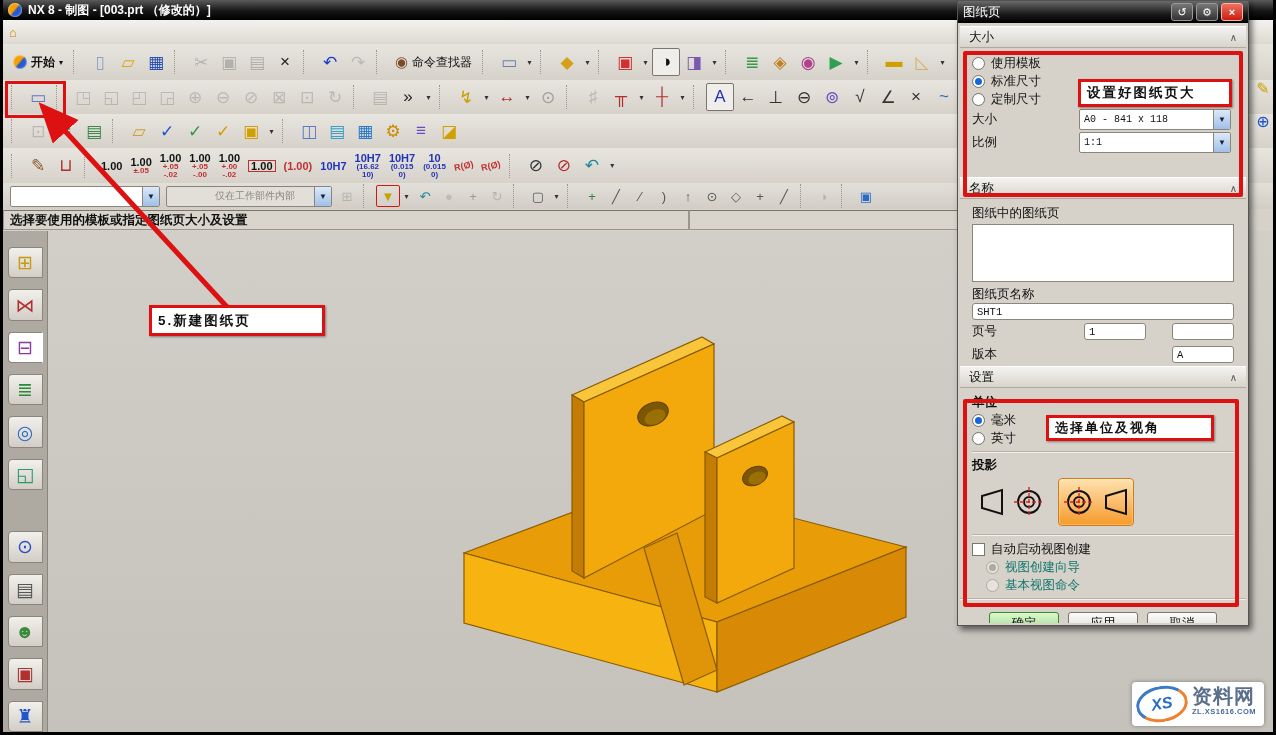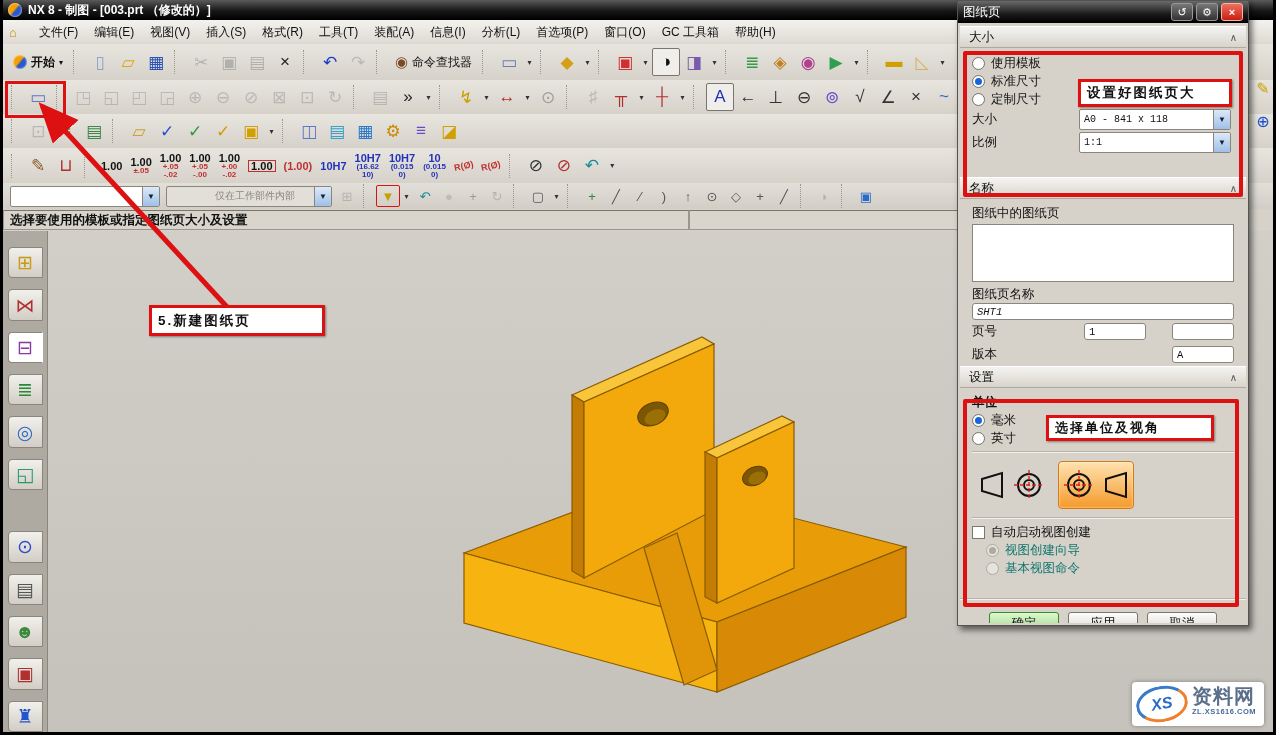--- a/index.html
+++ b/index.html
@@ -129,23 +129,20 @@
 </head>
 <body>
 
 <div class="abs titlebar">
   <span class="nxlogo"></span>
   <span>NX 8 - 制图 - [003.prt （修改的）]</span>
 </div>
 
 <div class="abs menubar">
   <span class="appico">⌂</span>
-  <span>
-    
-  <span class="mi">文件(F)</span><span class="mi">编辑(E)</span><span class="mi">视图(V)</span><span class="mi">插入(S)</span><span class="mi">格式(R)</span><span class="mi">工具(T)</span><span class="mi">装配(A)</span><span class="mi">信息(I)</span><span class="mi">分析(L)</span><span class="mi">首选项(P)</span><span class="mi">窗口(O)</span><span class="mi">GC 工具箱</span><span class="mi">帮助(H)</span></span>
 </div>
 
 <div class="abs tb tba">
   <span class="startbtn">
     <span class="nxlogo"></span>
     <span>开始</span>
     <span style="font-size:8px;">▾</span>
   </span>
   <span style="display:flex;align-items:center;">
 
@@ -721,21 +718,21 @@
     </div>
 
     <div class="sech">
       <span>名称</span>
       <span class="chev">∧</span>
     </div>
     <div class="grp" style="height:150px;">
       <div class="blab">图纸中的图纸页</div>
       <div class="listbox"></div>
       <div class="blab">图纸页名称</div>
-      <div class="inp" style="width:100%;font-style:italic;">SHT1</div>
+      <div class="inp" style="width:100%;">SHT1</div>
       <div class="frow">
         <span class="lbl">页号</span>
         <span class="inp" style="width:62px;margin-right:26px;">1</span>
         <span class="inp" style="width:62px;"></span>
       </div>
       <div class="frow">
         <span class="lbl">版本</span>
         <span class="inp" style="width:62px;">A</span>
       </div>
     </div>
@@ -751,20 +748,21 @@
       <label class="radio">
           <span class="rb on"></span>
           <span>毫米</span>
         </label>
           <label class="radio">
           <span class="rb"></span>
           <span>英寸</span>
         </label>
         </div>
       <div class="hr"></div>
+      <div class="blab bold">投影</div>
       <div class="projrow">
         <span class="projbtn">
           <svg width="30" height="30" viewBox="0 0 30 30">
             <polygon points="4,9 24,3 24,27 4,21" fill="none" stroke="#111" stroke-width="2"></polygon>
           </svg>
           <svg width="32" height="32" viewBox="0 0 32 32">
             <circle cx="16" cy="16" r="11" fill="none" stroke="#111" stroke-width="2"></circle>
             <circle cx="16" cy="16" r="5" fill="none" stroke="#111" stroke-width="2"></circle>
             <line x1="16" y1="1" x2="16" y2="31" stroke="#d22" stroke-width="1.4" stroke-dasharray="4 2"></line>
             <line x1="1" y1="16" x2="31" y2="16" stroke="#d22" stroke-width="1.4" stroke-dasharray="4 2"></line>

